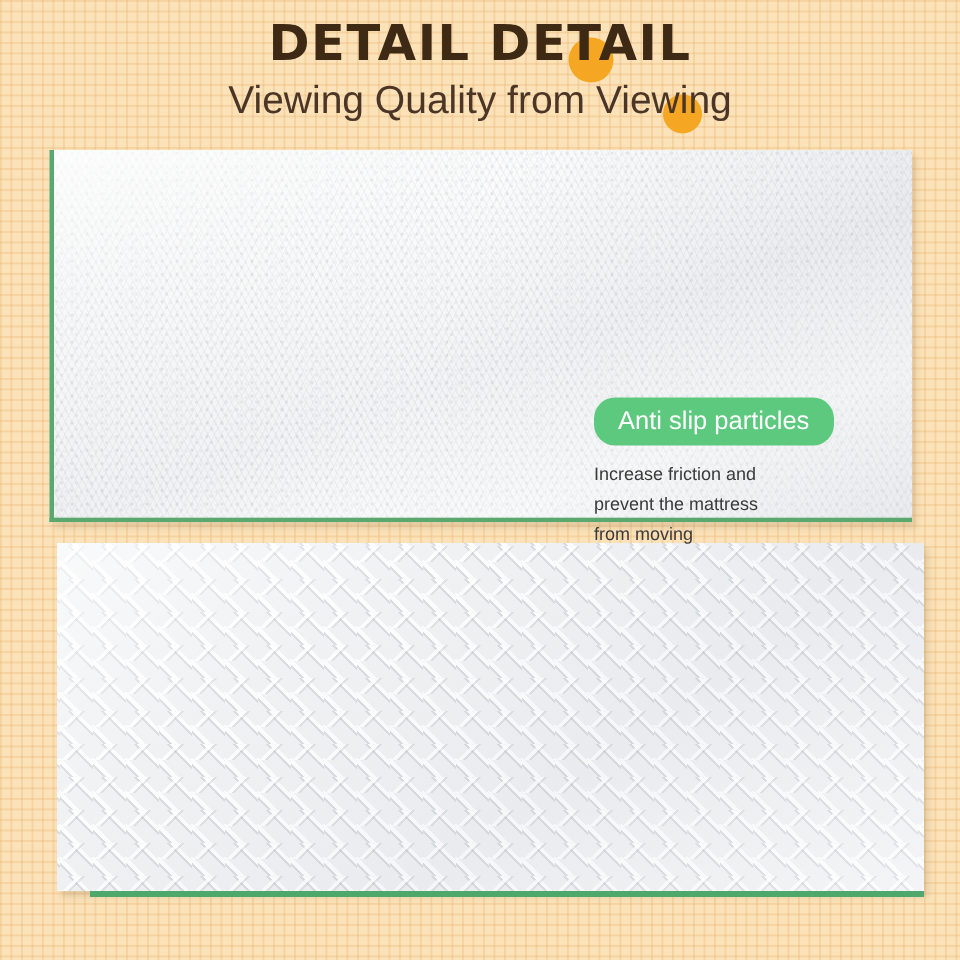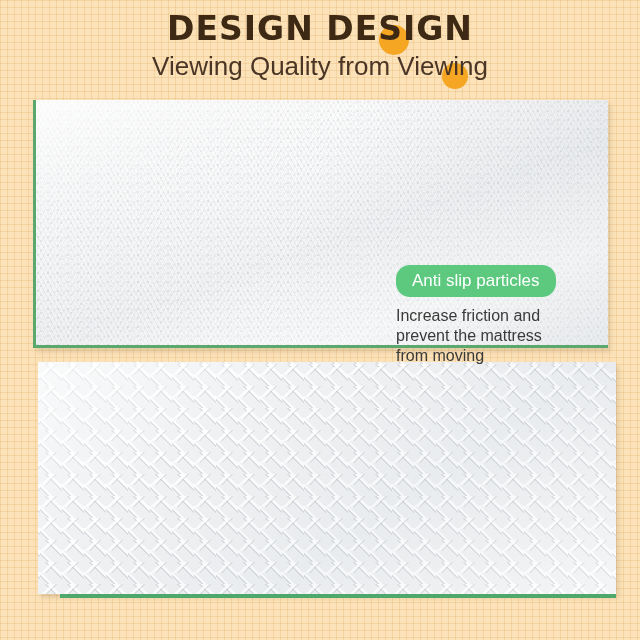--- a/index.html
+++ b/index.html
@@ -223,21 +223,21 @@
     font-size: 17px;
     font-weight: normal;
     line-height: 1;
     padding: 7px 16px 8px 16px;
     border-radius: 14px;
     white-space: nowrap;
     font-family: "Liberation Sans", sans-serif;
   }
   .desc {
     margin-top: 9px;
-    font-size: 16px;
+    font-size: 12px;
     line-height: 20px;
     color: #3a3a3a;
     font-family: "Liberation Sans", sans-serif;
     white-space: pre-line;
   }
 
   #callout-top {
     left: 396px;
     top: 241px;
     width: 210px;
@@ -254,21 +254,21 @@
 
 <div id="poster">
 
   <div class="header">
     <div class="title-wrap">
 
       <span class="dot dot-orange-1"></span>
       <span class="dot dot-orange-2"></span>
       
 
-      <div class="main-title">DESIGN DESIGN</div>
+      <div class="main-title">DETAIL DETAIL</div>
 
       <div class="sub-title">Viewing Quality from Viewing</div>
     </div>
   </div>
 
   <div class="panel-shadow" style="left:36px; top:104px; width:575px; height:248px;"></div>
 
   <div class="panel" id="panel-top">
     <div class="tex-speckle"></div>
     <div class="sheen-top"></div>

